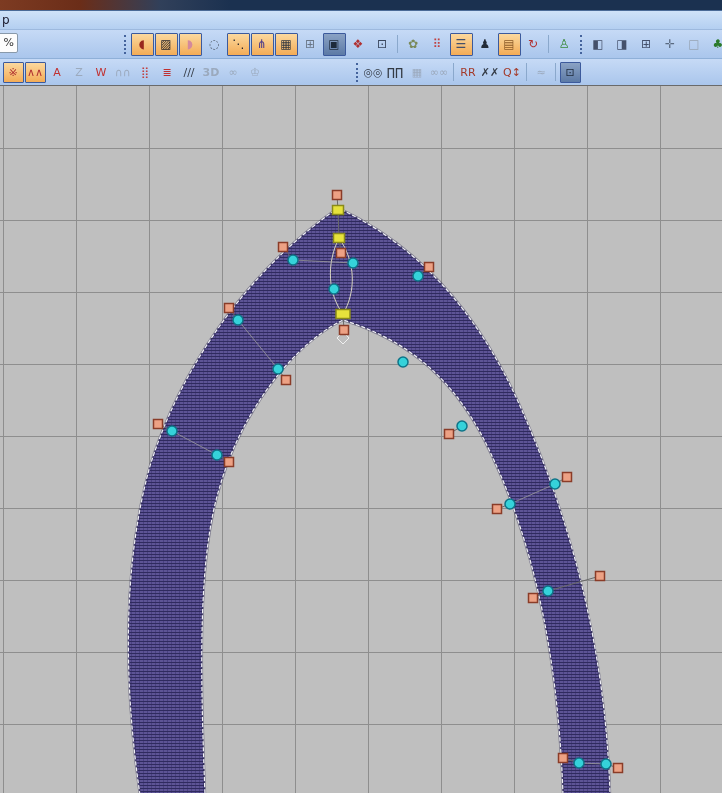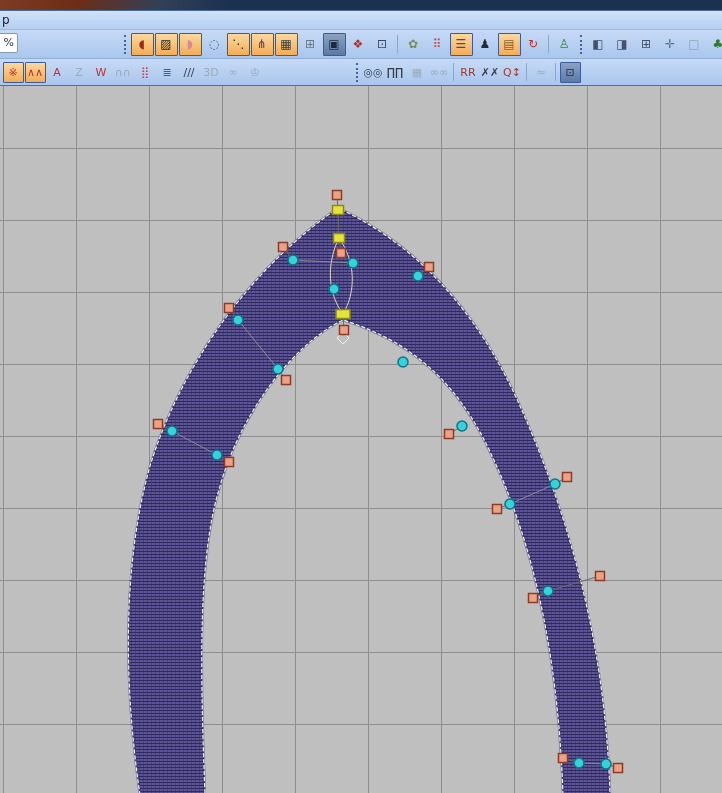--- a/index.html
+++ b/index.html
@@ -154,21 +154,21 @@
         <div class="tbi">
           <span class="g" style="color: rgb(192, 64, 64);">⣿</span>
         </div>
         <div class="tbi">
           <span class="g" style="color: rgb(192, 48, 48);">≣</span>
         </div>
         <div class="tbi">
           <span class="g" style="color: rgb(51, 58, 68);">///</span>
         </div>
         <div class="tbi disabled">
-          <span class="g" style="color: rgb(154, 168, 187);">3D</span>
+          <span class="g" style="color: rgb(154, 168, 187); font-weight: bold;">3D</span>
         </div>
         <div class="tbi disabled">
           <span class="g" style="color: rgb(154, 168, 187);">∞</span>
         </div>
         <div class="tbi disabled">
           <span class="g" style="color: rgb(154, 168, 187);">♔</span>
         </div>
       </div>
     <div style="width:86px"></div>
     <div style="display:flex;align-items:center">

